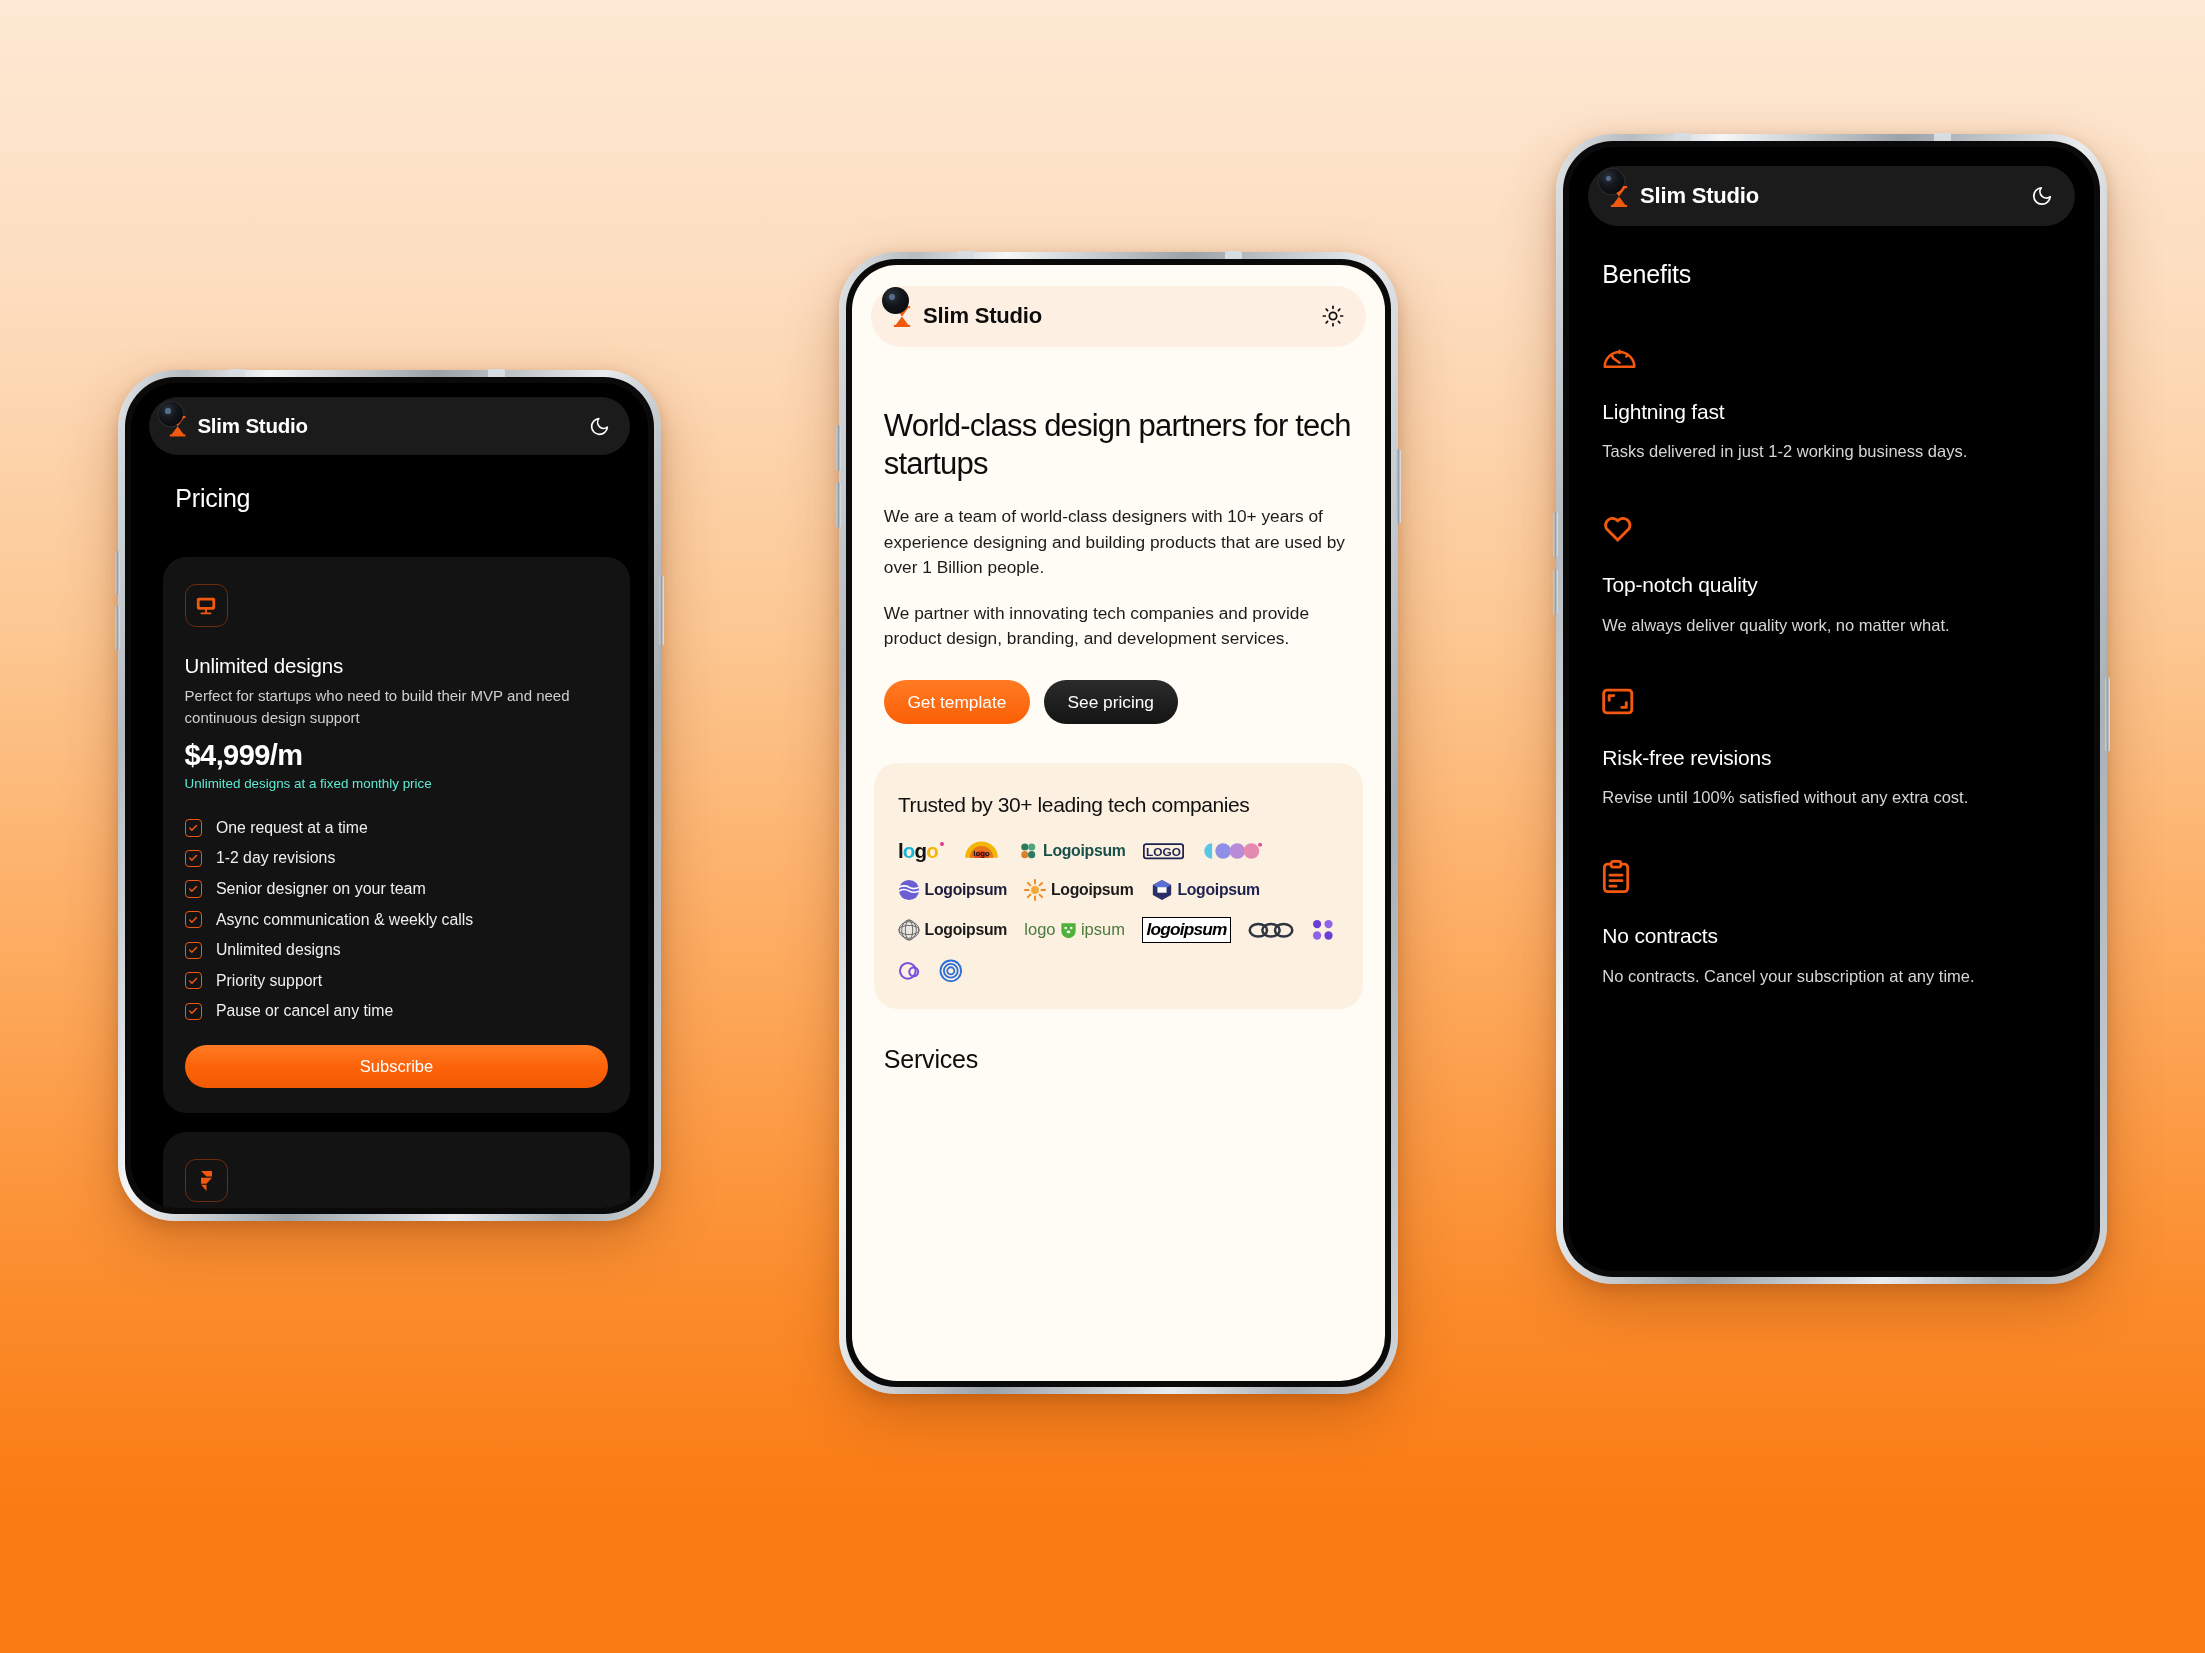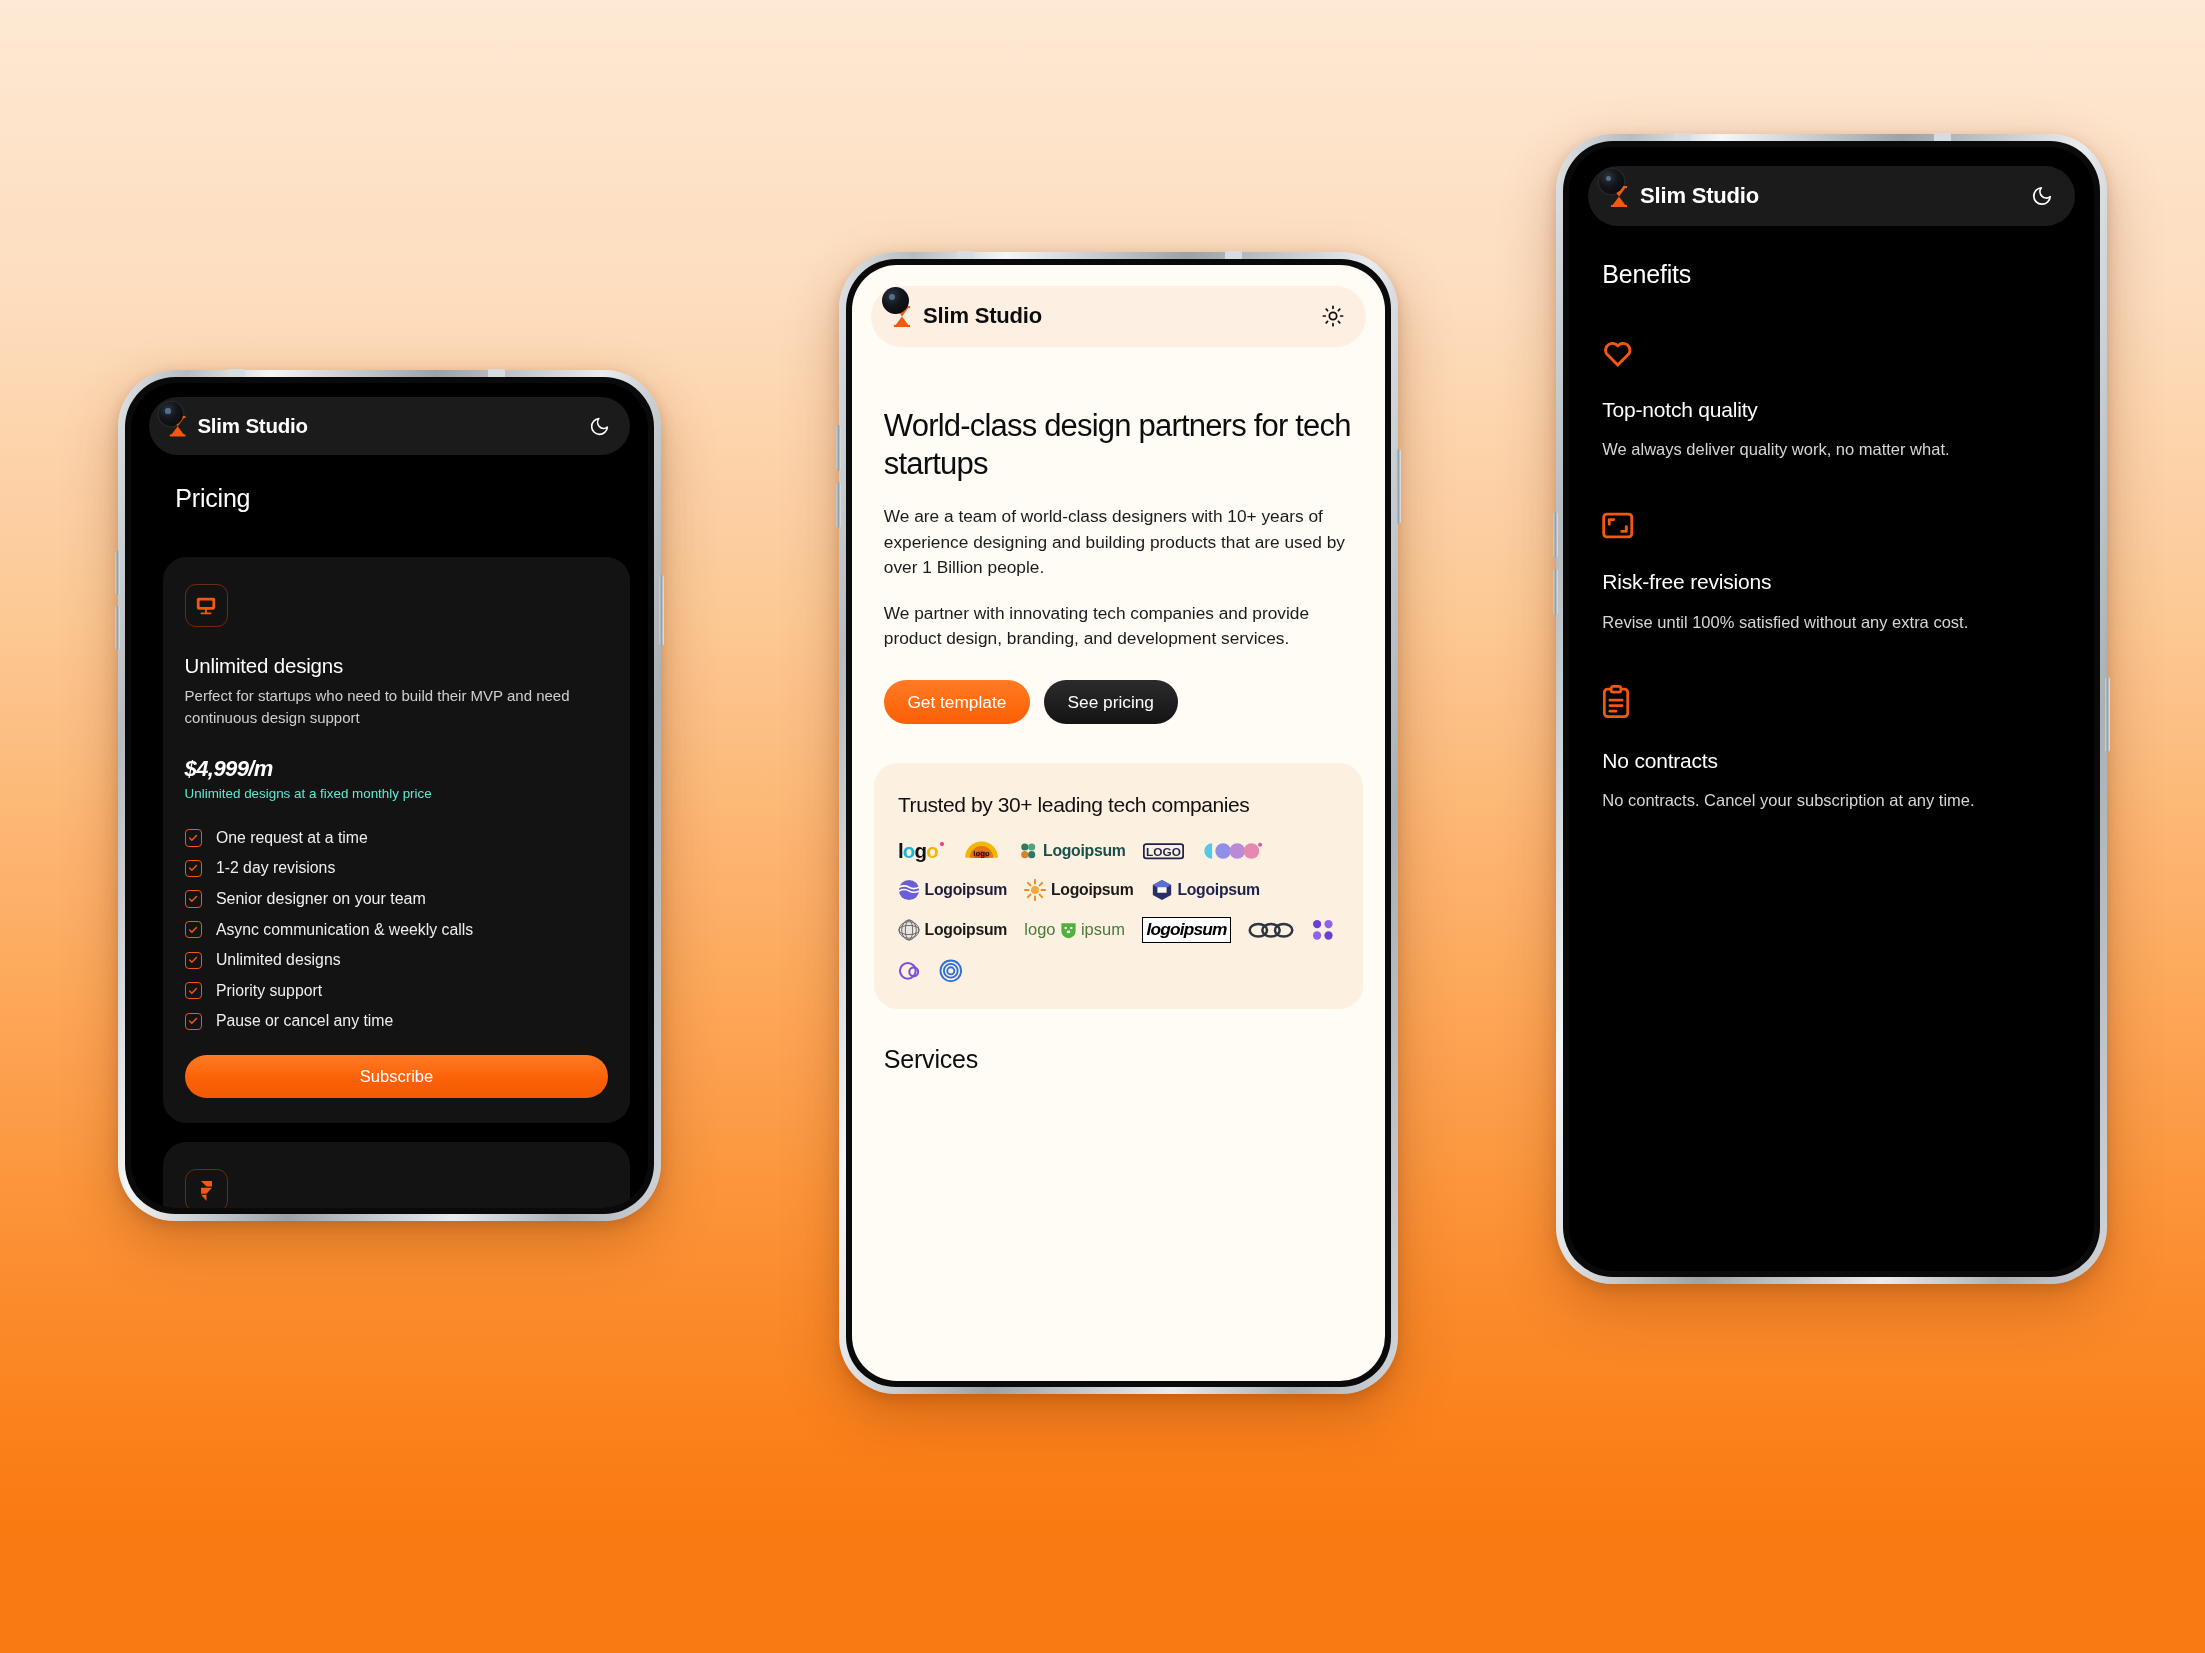--- a/index.html
+++ b/index.html
@@ -209,21 +209,21 @@
               <rect x="5" y="6" width="14" height="7" rx="1" fill="#131313" stroke="none"></rect>
               <line x1="12" y1="16" x2="12" y2="19"></line>
               <line x1="7" y1="20" x2="17" y2="20"></line>
             </svg>
           </div>
 
           <div class="card-title" style="font-size:20.5px; margin-top:27px;">Unlimited designs</div>
 
           <div class="card-desc" style="font-size:15px; line-height:1.48; margin-top:6.3px;">Perfect for startups who need to build their MVP and need continuous design support</div>
 
-          <div class="price" style="font-size:22px; margin-top:27px;font-style:italic;">$4,999/m</div>
+          <div class="price" style="font-size:29px; margin-top:10px;">$4,999/m</div>
 
           <div class="price-sub" style="font-size:13.4px; margin-top:3.9px;">Unlimited designs at a fixed monthly price</div>
 
           <ul class="feature-list" style="margin-top:28px;">
             <li class="feature-row" style="margin-bottom:12.6px;">
               <span class="check-box" style="width:17.3px;height:17.3px;margin-right:14px;">
                 <svg width="10.2" height="10.2" viewBox="0 0 24 24" fill="none" stroke="#f2590f" stroke-width="3.4" stroke-linecap="round" stroke-linejoin="round">
                     <polyline points="20 6 9 17 4 12"></polyline>
                   </svg>
               </span>
@@ -510,20 +510,31 @@
           <svg width="22" height="22" viewBox="0 0 24 24" fill="none" stroke="#ffffff" stroke-width="1.9" stroke-linecap="round" stroke-linejoin="round">
             <path d="M21 12.8A9 9 0 1 1 11.2 3a7 7 0 0 0 9.8 9.8z"></path>
           </svg>
         </span>
       </div>
 
       <div class="content" style="top:95px; left:0; right:0;">
 
         <div class="section-title" style="color:#fff; font-size:25px; padding:17.3px 33px 0 33px;">Benefits</div>
 
+        <div class="benefit" style="padding:55px 33px 0 33px;">
+          <svg width="35" height="25" viewBox="0 0 30 22" fill="none" stroke="#f2590f" stroke-width="2.2" stroke-linecap="round" stroke-linejoin="round">
+            <path d="M2 20 A13 13 0 0 1 28 20 Z"></path>
+            <line x1="15" y1="16.5" x2="9" y2="12"></line>
+            <line x1="15" y1="6" x2="15" y2="8"></line>
+            <line x1="7.5" y1="9.5" x2="9" y2="11"></line>
+            <line x1="22.5" y1="9.5" x2="21" y2="11"></line>
+          </svg>
+          <div class="benefit-title" style="font-size:21px; margin-top:28px;">Lightning fast</div>
+          <div class="benefit-desc" style="font-size:16.5px; line-height:1.5; margin-top:15.8px; max-width:86%;">Tasks delivered in just 1-2 working business days.</div>
+        </div>
 
         <div class="benefit" style="padding:50px 33px 0 33px;">
           <svg width="31.5" height="28" viewBox="0 0 24 22" fill="none" stroke="#f2590f" stroke-width="2.3" stroke-linecap="round" stroke-linejoin="round">
             <path d="M12 20.5 L3.2 11.6 A5.4 5.4 0 0 1 12 5.4 A5.4 5.4 0 0 1 20.8 11.6 Z"></path>
           </svg>
           <div class="benefit-title" style="font-size:21px; margin-top:28px;">Top-notch quality</div>
           <div class="benefit-desc" style="font-size:16.5px; line-height:1.5; margin-top:15.8px; max-width:92%;">We always deliver quality work, no matter what.</div>
         </div>
 
         <div class="benefit" style="padding:50px 33px 0 33px;">

